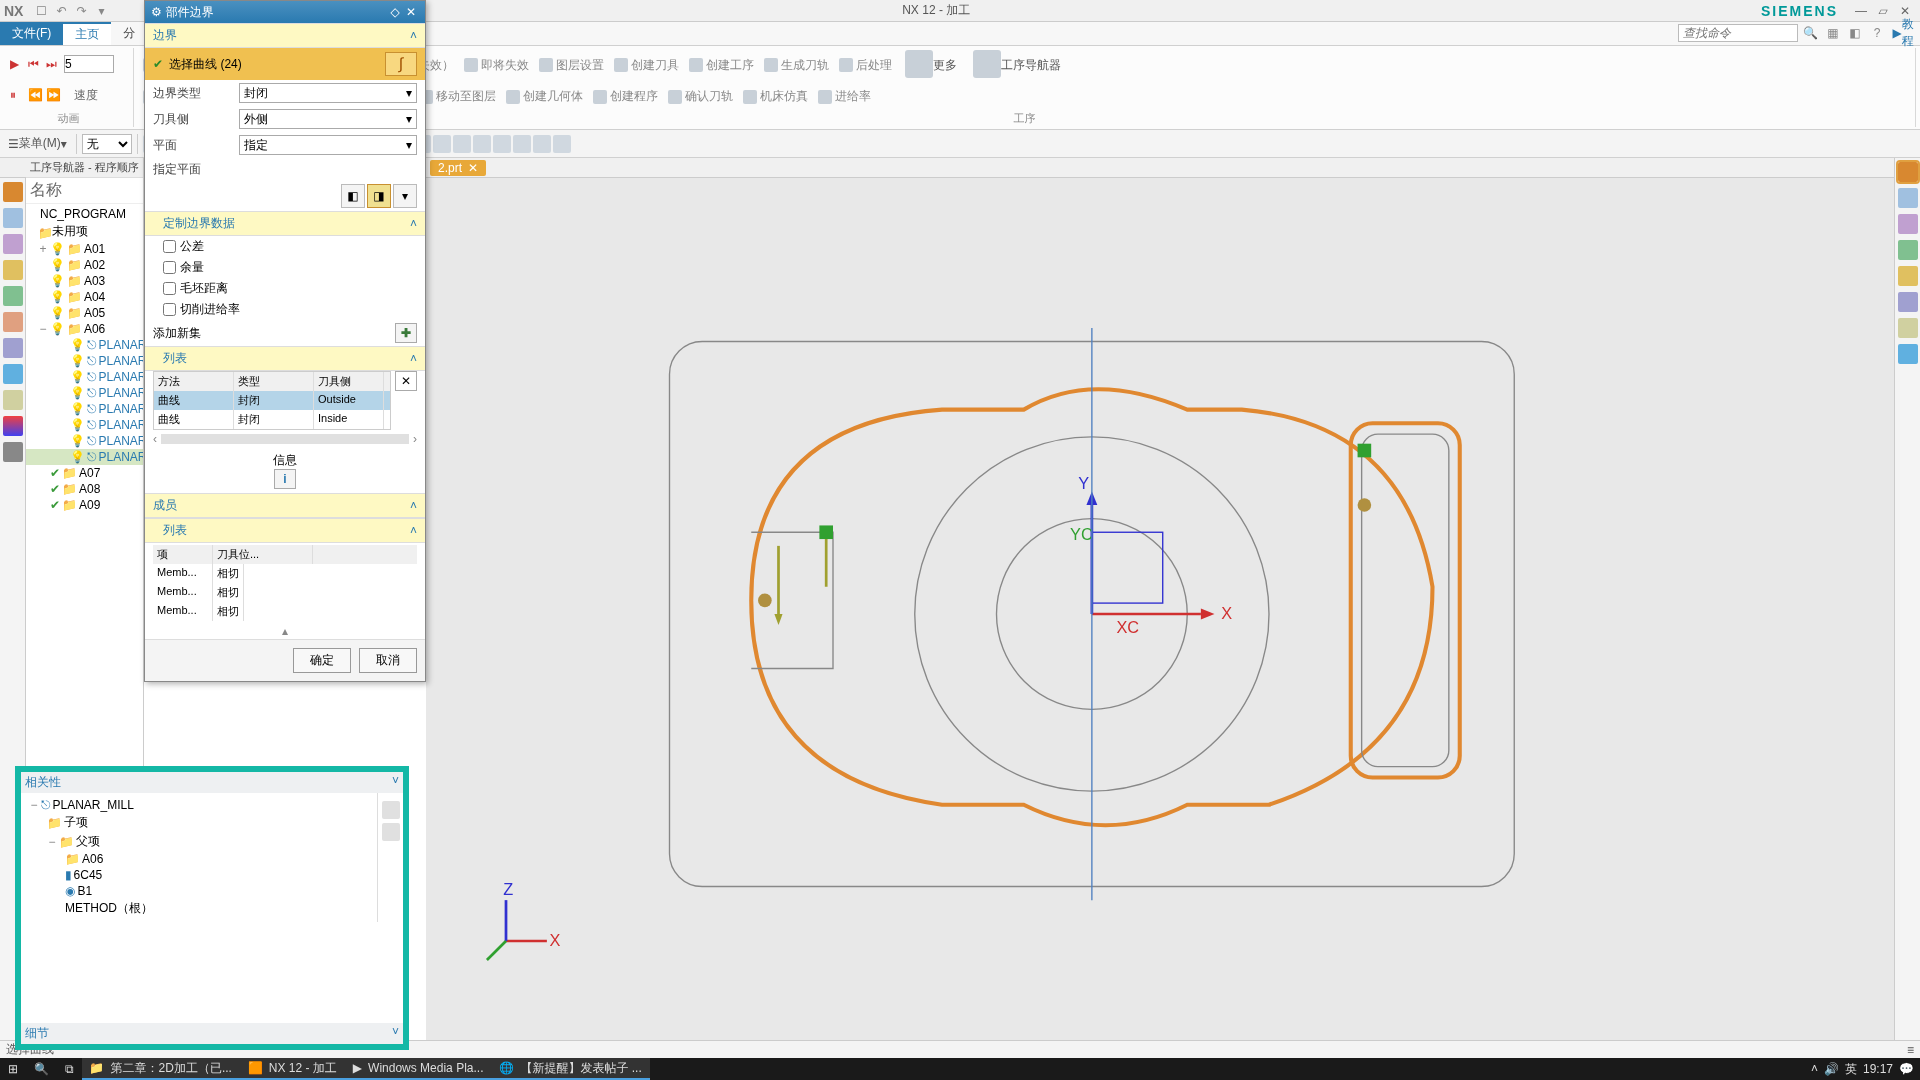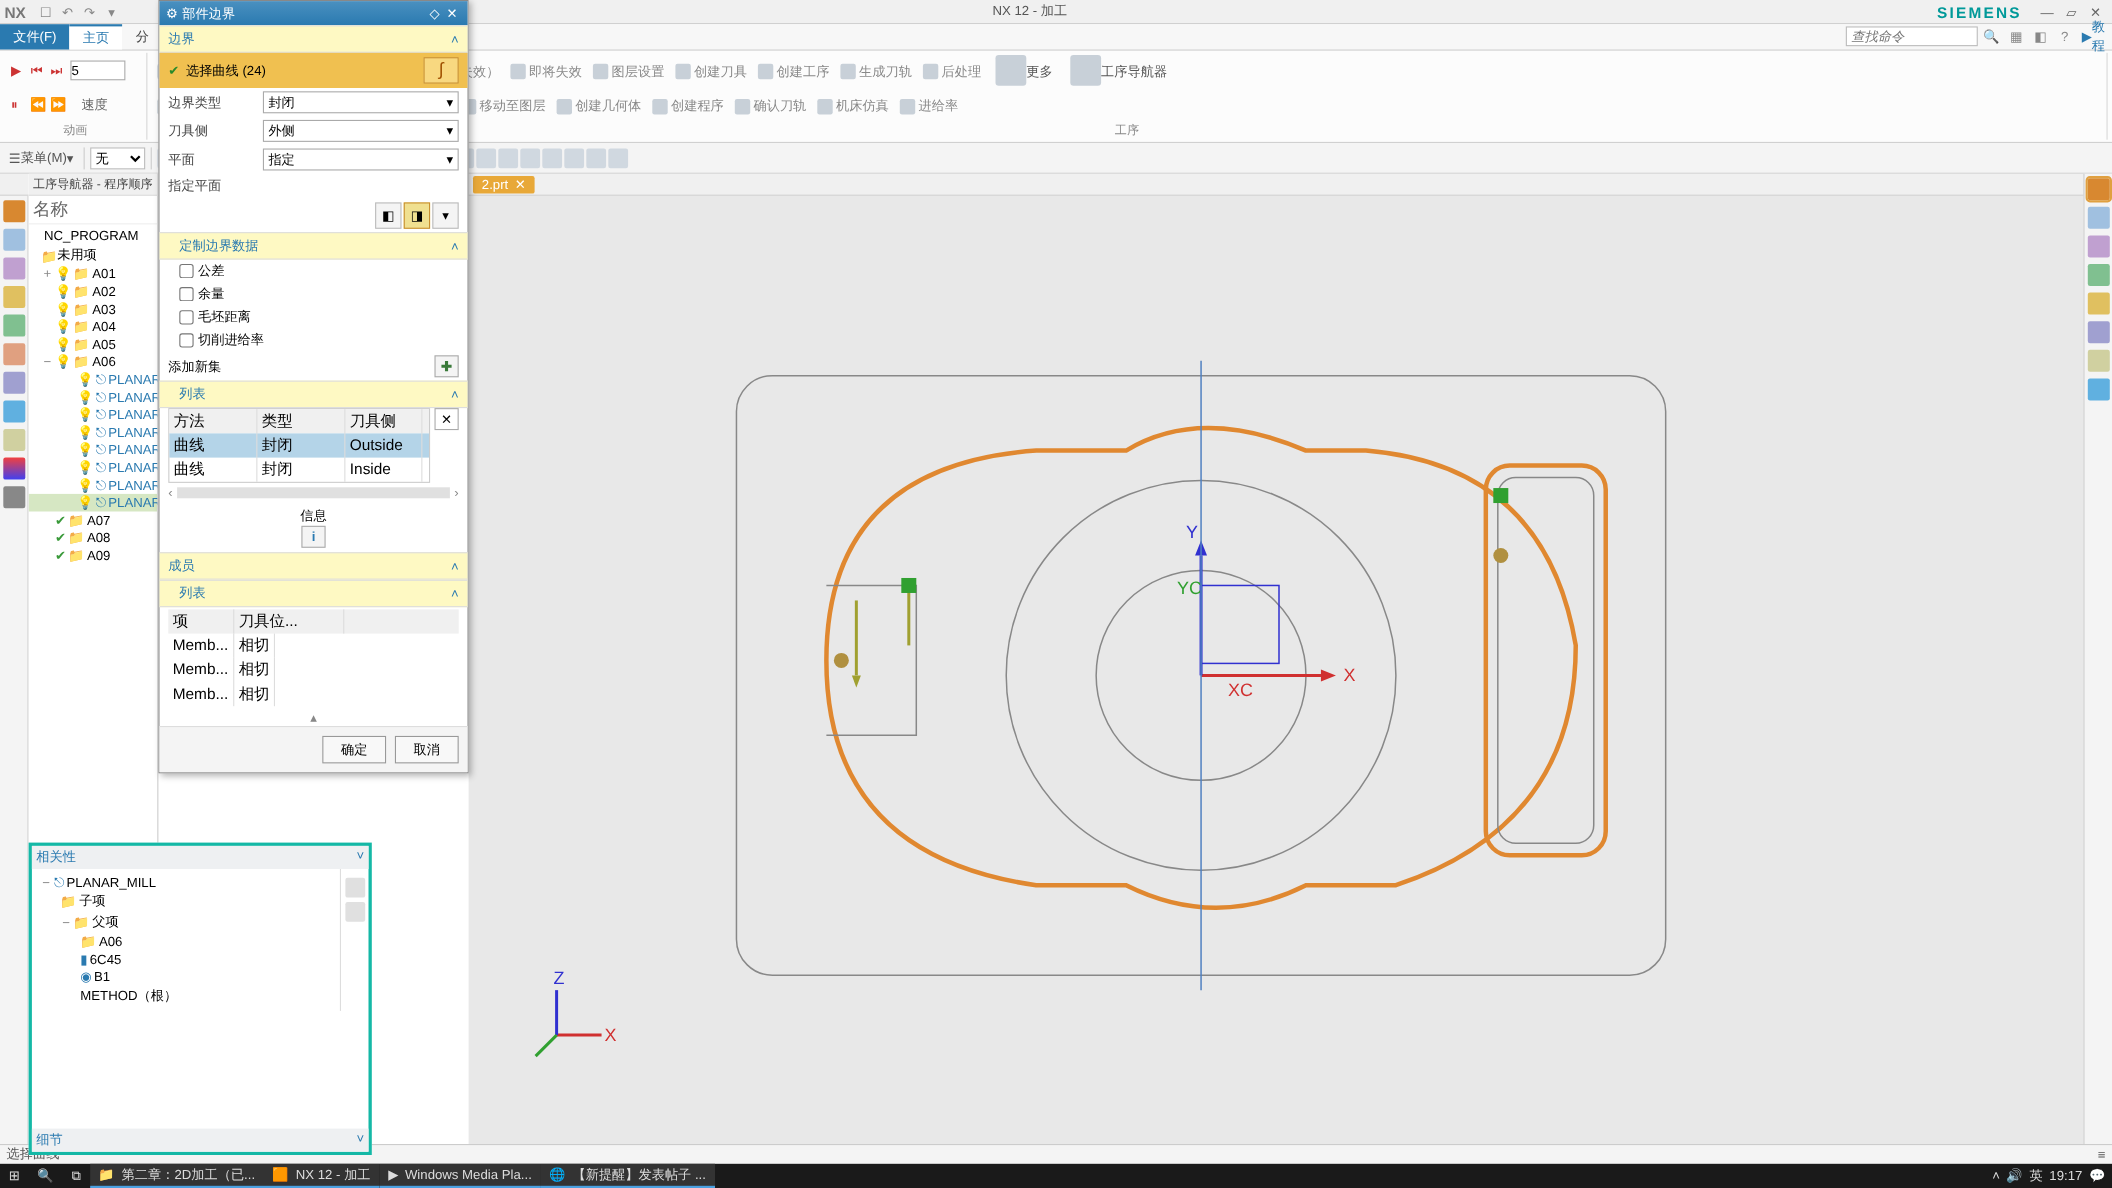--- a/index.html
+++ b/index.html
@@ -82,35 +82,35 @@
 .drow select, .drow .dsel { flex:1; height:20px; border:1px solid #aaa; background:#fff; padding:0 4px; display:flex; align-items:center; justify-content:space-between; }
 .diconrow { display:flex; justify-content:flex-end; padding:3px 8px; gap:2px; }
 .diconrow .dico { width:24px; height:24px; border:1px solid #bbb; background:#f4f4f4; display:flex; align-items:center; justify-content:center; }
 .diconrow .dico.active { background:#f0e090; border-color:#c89030; }
 .dcheck { display:flex; align-items:center; padding:2px 8px 2px 18px; gap:4px; }
 .dcheck input { width:13px; height:13px; }
 .daddset { display:flex; justify-content:space-between; padding:3px 8px; align-items:center; }
 .daddbtn { width:22px; height:20px; background:#f4f4f4; border:1px solid #aaa; color:#3a7a3a; display:flex; align-items:center; justify-content:center; font-weight:bold; }
 .dtable { margin:2px 8px; border:1px solid #ccc; }
 .dth { display:flex; background:#f0f0f0; }
-.dth > div, .dtr > div { padding:2px 4px; border-right:1px solid #ddd; font-size:14px; }
+.dth > div, .dtr > div { padding:2px 4px; border-right:1px solid #ddd; font-size:11px; }
 .dtr { display:flex; }
 .dtr.selrow { background:#b4d4e8; }
 .dcol1 { width:80px; } .dcol2 { width:80px; } .dcol3 { width:70px; }
 .ddel { width:22px; height:20px; border:1px solid #aaa; display:flex; align-items:center; justify-content:center; margin-left:auto; }
 .dinfo { display:flex; justify-content:space-between; padding:4px 8px; align-items:center;flex-direction:column; }
 .dinfo .infoico { width:22px; height:20px; border:1px solid #aaa; background:#f4f4f4; display:flex; align-items:center; justify-content:center; color:#2a7ab0; font-weight:bold; }
 .dmemb { margin:2px 8px; }
 .dmemb .dth { display:flex; }
 .dftr { display:flex; justify-content:flex-end; padding:8px; gap:8px; border-top:1px solid #ddd; background:#f4f4f4; }
 .dftrbtn { padding:3px 16px; border:1px solid #999; background:#f8f8f8; }
 .dresize { text-align:center; color:#888; padding:1px; }
 
 
-.relpanel2 { position:absolute; left:26px; width:312px; top:766px; bottom:30px; background:#fff; border:3px solid #14b8a6; z-index:40; }
+.relpanel2 { position:absolute; left:15px; width:394px; top:766px; bottom:30px; background:#fff; border:6px solid #14b8a6; z-index:40; }
 .reltree { padding:4px; font-size:11px; }
 .reltree .navrow { padding:1px 4px; }
 .relcols { display:flex; }
 .relcols .relmain { flex:1; }
 .relcols .relside { width:26px; border-left:1px solid #ddd; display:flex; flex-direction:column; align-items:center; gap:4px; padding-top:8px; }
 .relside .sico2 { width:18px; height:18px; background:#e0e0e0; border-radius:2px; }
 
 
 .canvas { position:absolute; left:426px; right:26px; top:178px; bottom:30px; background:#e8e8e8; }
 .canvas svg { width:100%; height:100%; }

